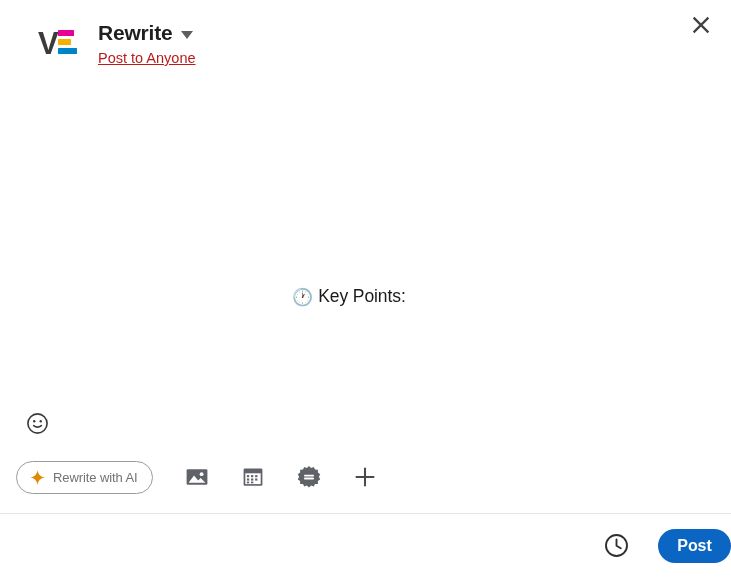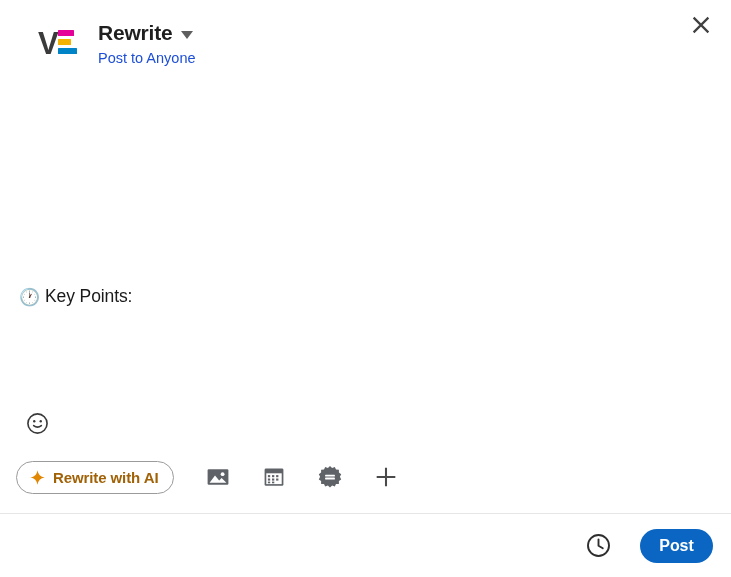--- a/index.html
+++ b/index.html
@@ -37,21 +37,21 @@
     position: absolute;
     left: 19px;
     top: -49px;            
     width: 660px;
     color: #1a1a1a;
     font-size: 17.5px;
     line-height: 30px;
     letter-spacing: -0.1px;
     white-space: pre-wrap;
   }
-  .post-text p { margin: 0; min-height: 30px; }
+  .post-text p { margin: 0; min-height: 30px; text-align: center; }
   .post-text p.blank { height: 30px; }
   .emoji-clock {
     font-size: 17px;
     vertical-align: -1px;
     letter-spacing: 0;
   }
 
   
   .composer-header {
     position: absolute;
@@ -104,22 +104,23 @@
   .caret-down {
     width: 0; height: 0;
     border-left: 6.5px solid transparent;
     border-right: 6.5px solid transparent;
     border-top: 8px solid #5e5e5e;
     margin-top: 3px;
   }
   .audience {
     margin-top: 3px;
     font-size: 14.5px;
-    color: #1d4ed8;
+    color: #b91c1c;
     line-height: 18px;
+    text-decoration: underline;
   }
 
   .close-btn {
     position: absolute;
     right: 13px;
     top: 8px;
     width: 34px;
     height: 34px;
     border: none;
     background: transparent;
@@ -165,23 +166,23 @@
     border-radius: 18px;
     background: #ffffff;
     display: flex;
     align-items: center;
     gap: 8px;
     padding: 0 15px 0 13px;
     cursor: pointer;
     font-family: "Liberation Sans", sans-serif;
   }
   .rewrite-btn .label {
-    font-size: 15px;
-    font-weight: 700;
-    color: #a16207;
+    font-size: 13px;
+    font-weight: 400;
+    color: #737373;
     letter-spacing: -0.1px;
     white-space: nowrap;
   }
   .sparkle { width: 15px; height: 15px; display: block; }
 
   .tool-icon {
     width: 28px;
     height: 28px;
     margin-left: 28px;
   }
@@ -203,21 +204,20 @@
     position: absolute;
     left: 0;
     top: 514px;
     width: 731px;
     height: 63px;
     background: #ffffff;
     display: flex;
     align-items: center;
     justify-content: flex-end;
     gap: 28px;
-    padding-right: 18px;
     z-index: 4;
   }
 
   .schedule-btn { width: 28px; height: 28px; }
 
   .post-btn {
     height: 34px;
     min-width: 73px;
     border: none;
     border-radius: 17px;

